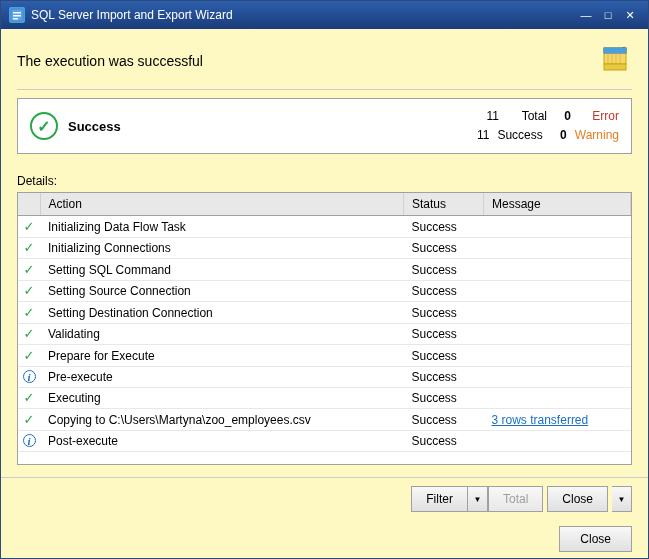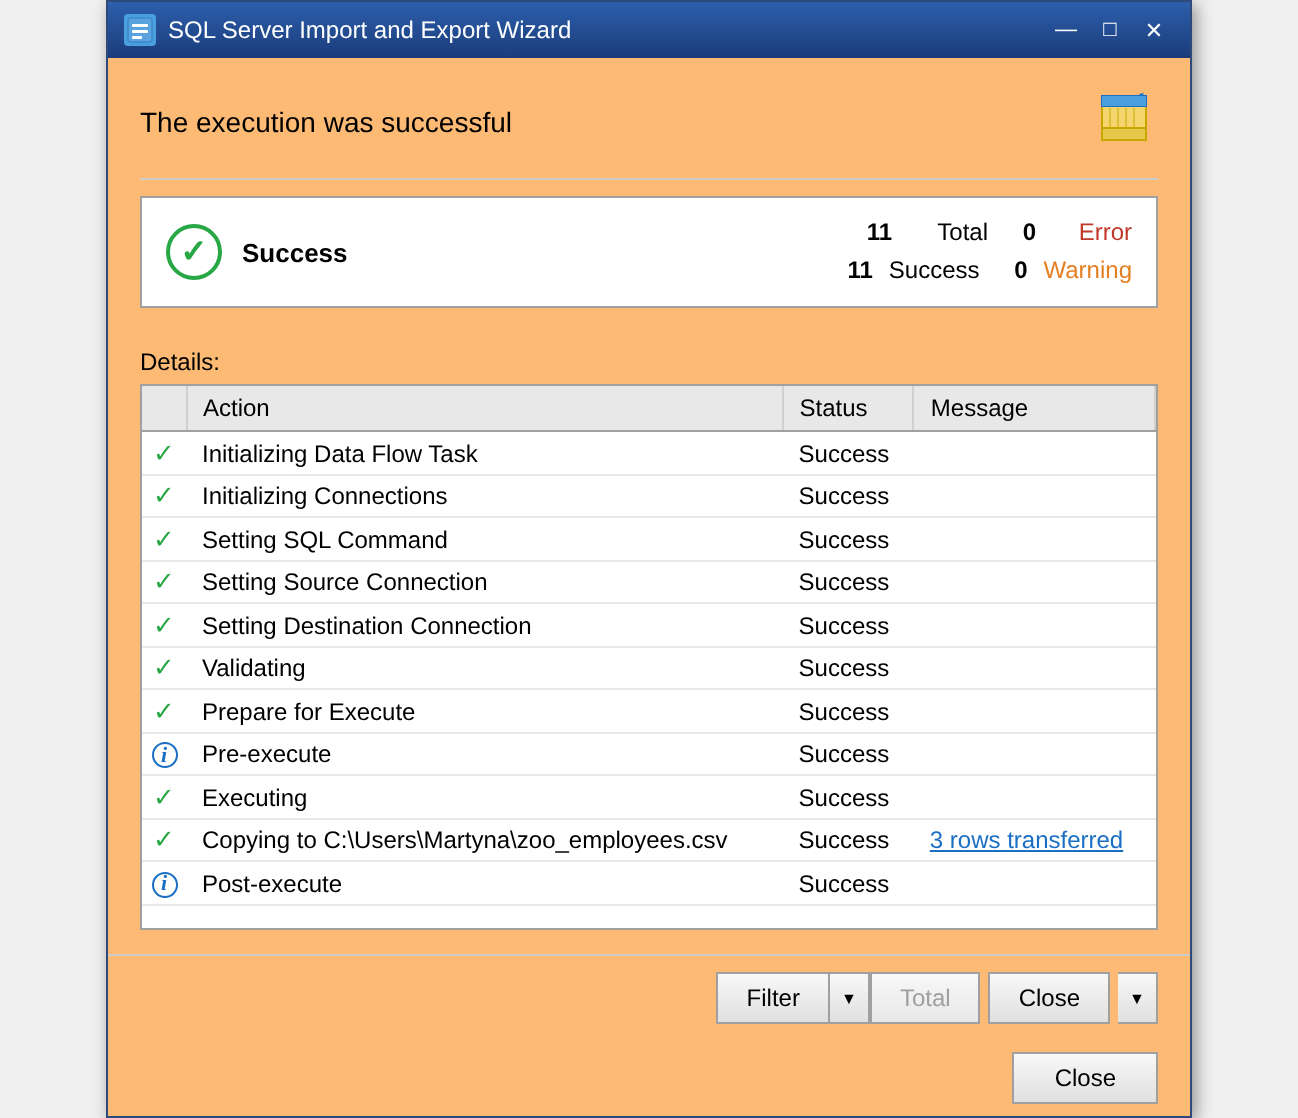--- a/index.html
+++ b/index.html
@@ -6,23 +6,23 @@
     body {
       font-family: 'Segoe UI', Tahoma, Geneva, Verdana, sans-serif;
       font-size: 12px;
       background: #f0f0f0;
       display: flex;
       justify-content: center;
       align-items: center;
       min-height: 100vh;
     }
     .window {
-      width: 543px;
+      width: 649px;
       height: 559px;
-      background: #fdba74;
+      background: #fef9c3;
       border: 1px solid #2d4a7a;
       display: flex;
       flex-direction: column;
       box-shadow: 2px 2px 8px rgba(0,0,0,0.4);
     }
     .title-bar {
       background: linear-gradient(to bottom, #2d5fac, #1a3c7a);
       color: white;
       padding: 4px 8px;
       display: flex;
@@ -141,21 +141,21 @@
       text-align: right;
       line-height: 1.6;
     }
     .count-row {
       display: flex;
       gap: 8px;
       justify-content: flex-end;
       align-items: center;
     }
     .count-num {
-      font-weight: bold;
+      font-weight: normal;
       color: #000;
       min-width: 16px;
       text-align: right;
     }
     .count-label {
       color: #000;
       min-width: 40px;
     }
     .count-num-zero {
       font-weight: bold;

